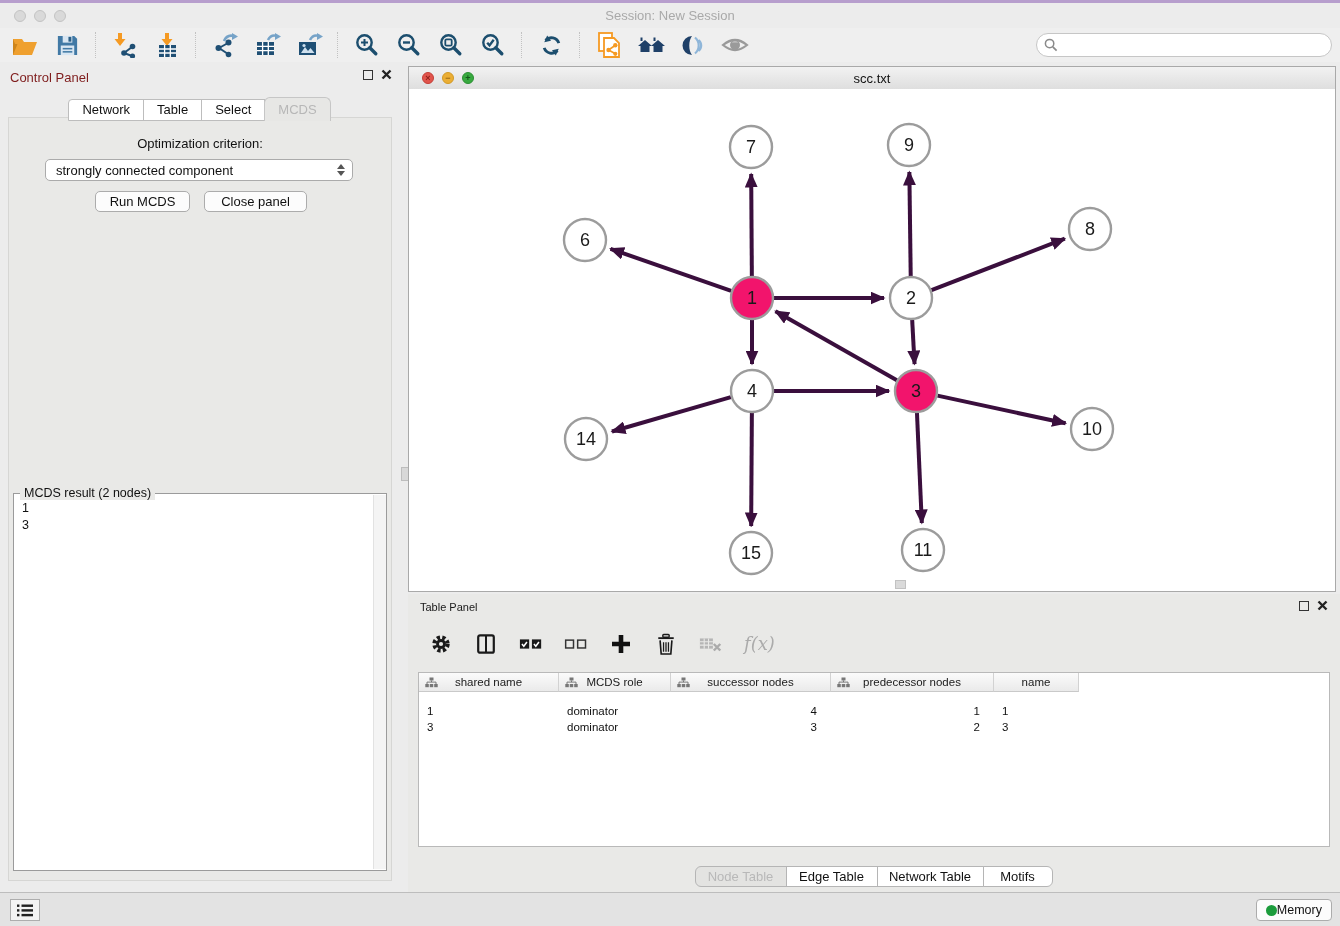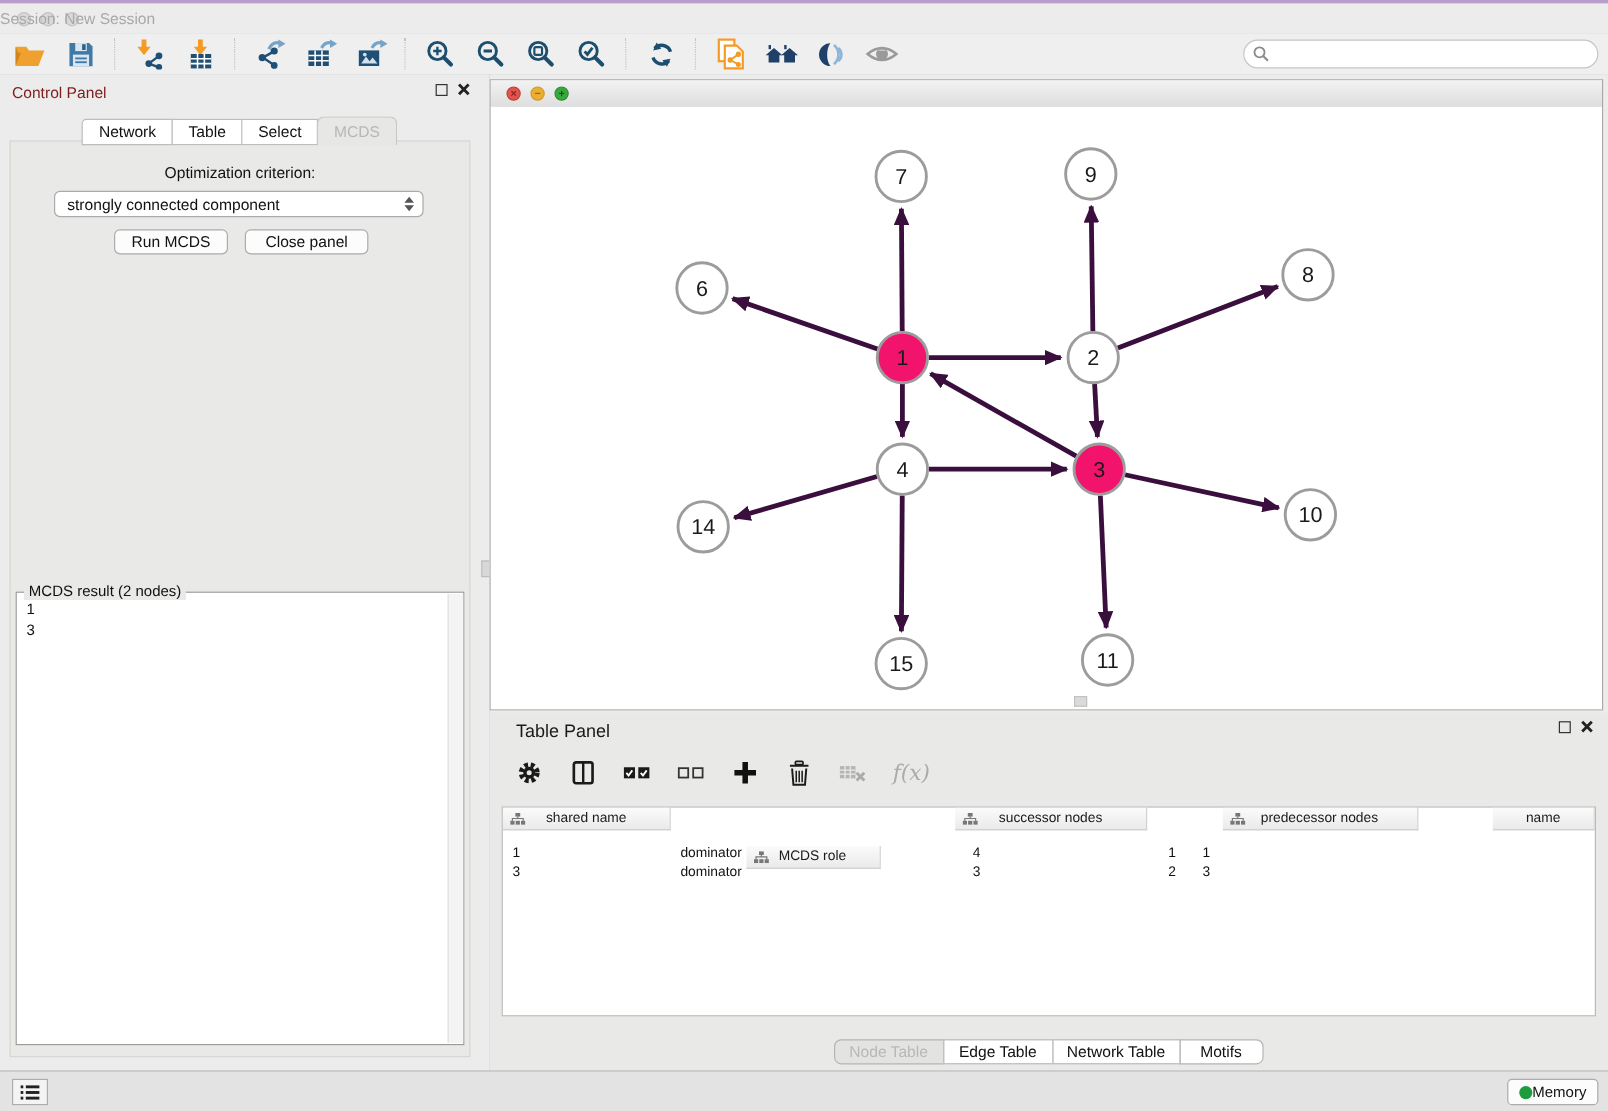--- a/index.html
+++ b/index.html
@@ -6,21 +6,21 @@
   .app{position:relative;width:1340px;height:926px;background:#ECECEC;
        font-family:"Liberation Sans",sans-serif;overflow:hidden;
        -webkit-font-smoothing:antialiased;}
   
   .wallpaper{position:absolute;left:0;top:0;width:1340px;height:3px;background:#B79ECD;}
   
   .titlebar{position:absolute;left:0;top:3px;width:1340px;height:25px;background:#ECECEC;
             border-bottom:1px solid #D4D4D4;}
   .tl{position:absolute;top:7px;width:12px;height:12px;border-radius:50%;
       background:#D9D9D9;border:1px solid #C3C3C3;box-sizing:border-box;}
-  .app-title{position:absolute;left:0;right:0;top:5px;text-align:left;font-size:13px;color:#A9A9A9;}
+  .app-title{position:absolute;left:0;right:0;top:5px;text-align:center;font-size:13px;color:#A9A9A9;}
   
   .toolbar{position:absolute;left:0;top:28px;width:1340px;height:34px;background:#EFEFEF;
            border-bottom:1px solid #C8C8C8;display:flex;align-items:center;}
   .tbtn{width:30px;height:30px;display:flex;align-items:center;justify-content:center;
         margin:0 6px;flex:0 0 auto;}
   .tsep{width:1px;height:26px;border-left:1px dotted #C2C2C2;margin:0 7px;flex:0 0 auto;}
   .search-wrap{position:absolute;right:8px;top:5px;width:294px;height:22px;background:#FFF;
                border:1px solid #C6C6C6;border-radius:12px;}
   .search-wrap svg{position:absolute;left:7px;top:4px;}
   .search-wrap input{position:absolute;left:26px;top:1px;width:255px;height:18px;border:none;
@@ -73,26 +73,26 @@
   .net-titlebar{position:absolute;left:0;right:0;top:0;height:22px;
                 background:linear-gradient(#F2F2F2,#DEDEDE);border-bottom:1px solid #B9B9B9;}
   .nt-light{position:absolute;top:5px;width:12px;height:12px;border-radius:50%;box-sizing:border-box;
             display:flex;align-items:center;justify-content:center;font-size:9px;font-weight:bold;line-height:1;}
   .net-title{position:absolute;left:0;right:0;top:4px;text-align:center;font-size:13px;color:#111;}
   .net-canvas{position:absolute;left:0;right:0;top:22px;bottom:0;background:#FFF;}
   .scroll-nub{position:absolute;left:486px;bottom:2px;width:9px;height:7px;background:#DADADA;
               border:1px solid #C2C2C2;}
   
   .table-panel{position:absolute;left:0;top:532px;width:932px;height:298px;background:#E9E9E7;}
-  .tp-title{position:absolute;left:22px;top:7px;font-size:15px;color:#1A1A1A;}
+  .tp-title{position:absolute;left:12px;top:7px;font-size:11px;color:#1A1A1A;}
   .tp-toolbar{position:absolute;left:18px;top:32px;height:36px;display:flex;align-items:center;gap:15px;}
   .tp-toolbar .tbtn{margin:0;}
   .nt-table{position:absolute;left:10px;right:10px;top:78px;height:175px;background:#FFF;
             border:1px solid #B9B9B9;box-sizing:border-box;overflow:hidden;}
-  .nt-header{display:flex;height:30px;justify-content:space-between;}
+  .nt-header{display:flex;height:30px;}
   .th{position:relative;height:19px;background:linear-gradient(#FBFBFB,#EAEAEA);
       border-right:1px solid #D2D2D2;border-bottom:1px solid #C9C9C9;box-sizing:border-box;
       font-size:11.5px;color:#1A1A1A;text-align:center;line-height:18px;flex:0 0 auto;}
   .th .sort-ic{position:absolute;left:6px;top:4px;}
   .tr{display:flex;height:16px;line-height:16px;}
   .td{font-size:11.5px;color:#111;box-sizing:border-box;flex:0 0 auto;white-space:nowrap;overflow:hidden;}
   .td.left{text-align:left;padding-left:8px;}
   .td.right{text-align:right;padding-right:14px;}
   .tp-tabs{position:absolute;left:0;right:0;top:272px;display:flex;justify-content:center;}
   .tp-tab{background:#FFF;border:1px solid #B5B5B5;margin-left:-1px;font-size:13px;color:#111;
@@ -316,20 +316,21 @@
       <div class="grip"></div>
     </div>
 
     <div class="right-area">
 
       <div class="net-window">
         <div class="net-titlebar">
           <div class="nt-light" style="left:13px;background:#E1544C;border:1px solid #C33F38;color:#8E1F1A">×</div>
           <div class="nt-light" style="left:33px;background:#EBAE34;border:1px solid #D29A26;color:#9A6A12">−</div>
           <div class="nt-light" style="left:53px;background:#38A93F;border:1px solid #2C8F33;color:#14581A">+</div>
+          <div class="net-title">scc.txt</div>
         </div>
         <div class="net-canvas">
           <svg id="graph-svg" width="926" height="502">
             <defs>
               <marker id="arrowhead" markerUnits="userSpaceOnUse" markerWidth="15" markerHeight="13" refX="13.5" refY="6.5" orient="auto">
                 <path id="arrowhead-path" d="M0,0 L15,6.5 L0,13 Z" fill="#3A0F3D"></path>
               </marker>
             </defs>
           <line x1="342.85430783059013" y1="187.00048241911261" x2="342.1788040260939" y2="84.99940794017996" stroke="#3A0F3D" stroke-width="4" marker-end="url(#arrowhead)"></line>
               <line x1="322.21771501310434" y1="201.78220042371288" x2="201.5055315748265" y2="159.85820857089783" stroke="#3A0F3D" stroke-width="4" marker-end="url(#arrowhead)"></line>
@@ -463,21 +464,21 @@
           <div class="nt-header" id="nt-header">
               <div class="th" style="width: 140px;"><svg class="sort-ic" width="13" height="11" viewBox="0 0 13 11">
                   <g fill="#777">
                     <rect x="4.5" y="0.5" width="4" height="3"></rect>
                     <rect x="0.3" y="7" width="3.5" height="3.2"></rect>
                     <rect x="4.75" y="7" width="3.5" height="3.2"></rect>
                     <rect x="9.2" y="7" width="3.5" height="3.2"></rect>
                   </g>
                   <path d="M6.5 3.5v1.6M2 7V5.1h9V7" stroke="#777" fill="none"></path>
                 </svg><span>shared name</span></div>
-              <div class="th" style="width: 112px; margin-top: 32px;"><svg class="sort-ic" width="13" height="11" viewBox="0 0 13 11">
+              <div class="th" style="width: 112px;"><svg class="sort-ic" width="13" height="11" viewBox="0 0 13 11">
                   <g fill="#777">
                     <rect x="4.5" y="0.5" width="4" height="3"></rect>
                     <rect x="0.3" y="7" width="3.5" height="3.2"></rect>
                     <rect x="4.75" y="7" width="3.5" height="3.2"></rect>
                     <rect x="9.2" y="7" width="3.5" height="3.2"></rect>
                   </g>
                   <path d="M6.5 3.5v1.6M2 7V5.1h9V7" stroke="#777" fill="none"></path>
                 </svg><span>MCDS role</span></div>
               <div class="th" style="width: 160px;"><svg class="sort-ic" width="13" height="11" viewBox="0 0 13 11">
                   <g fill="#777">

